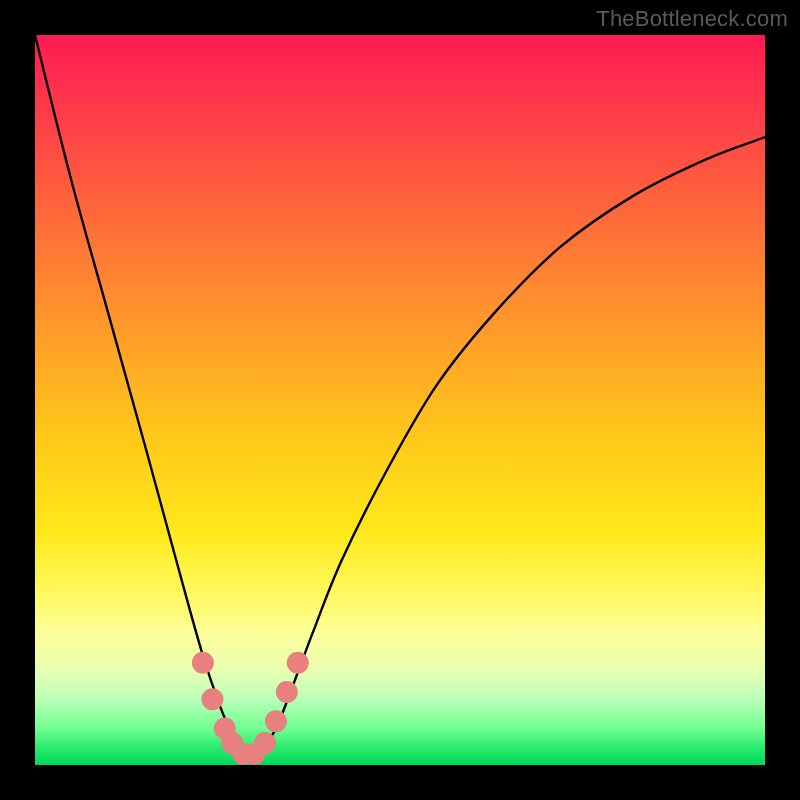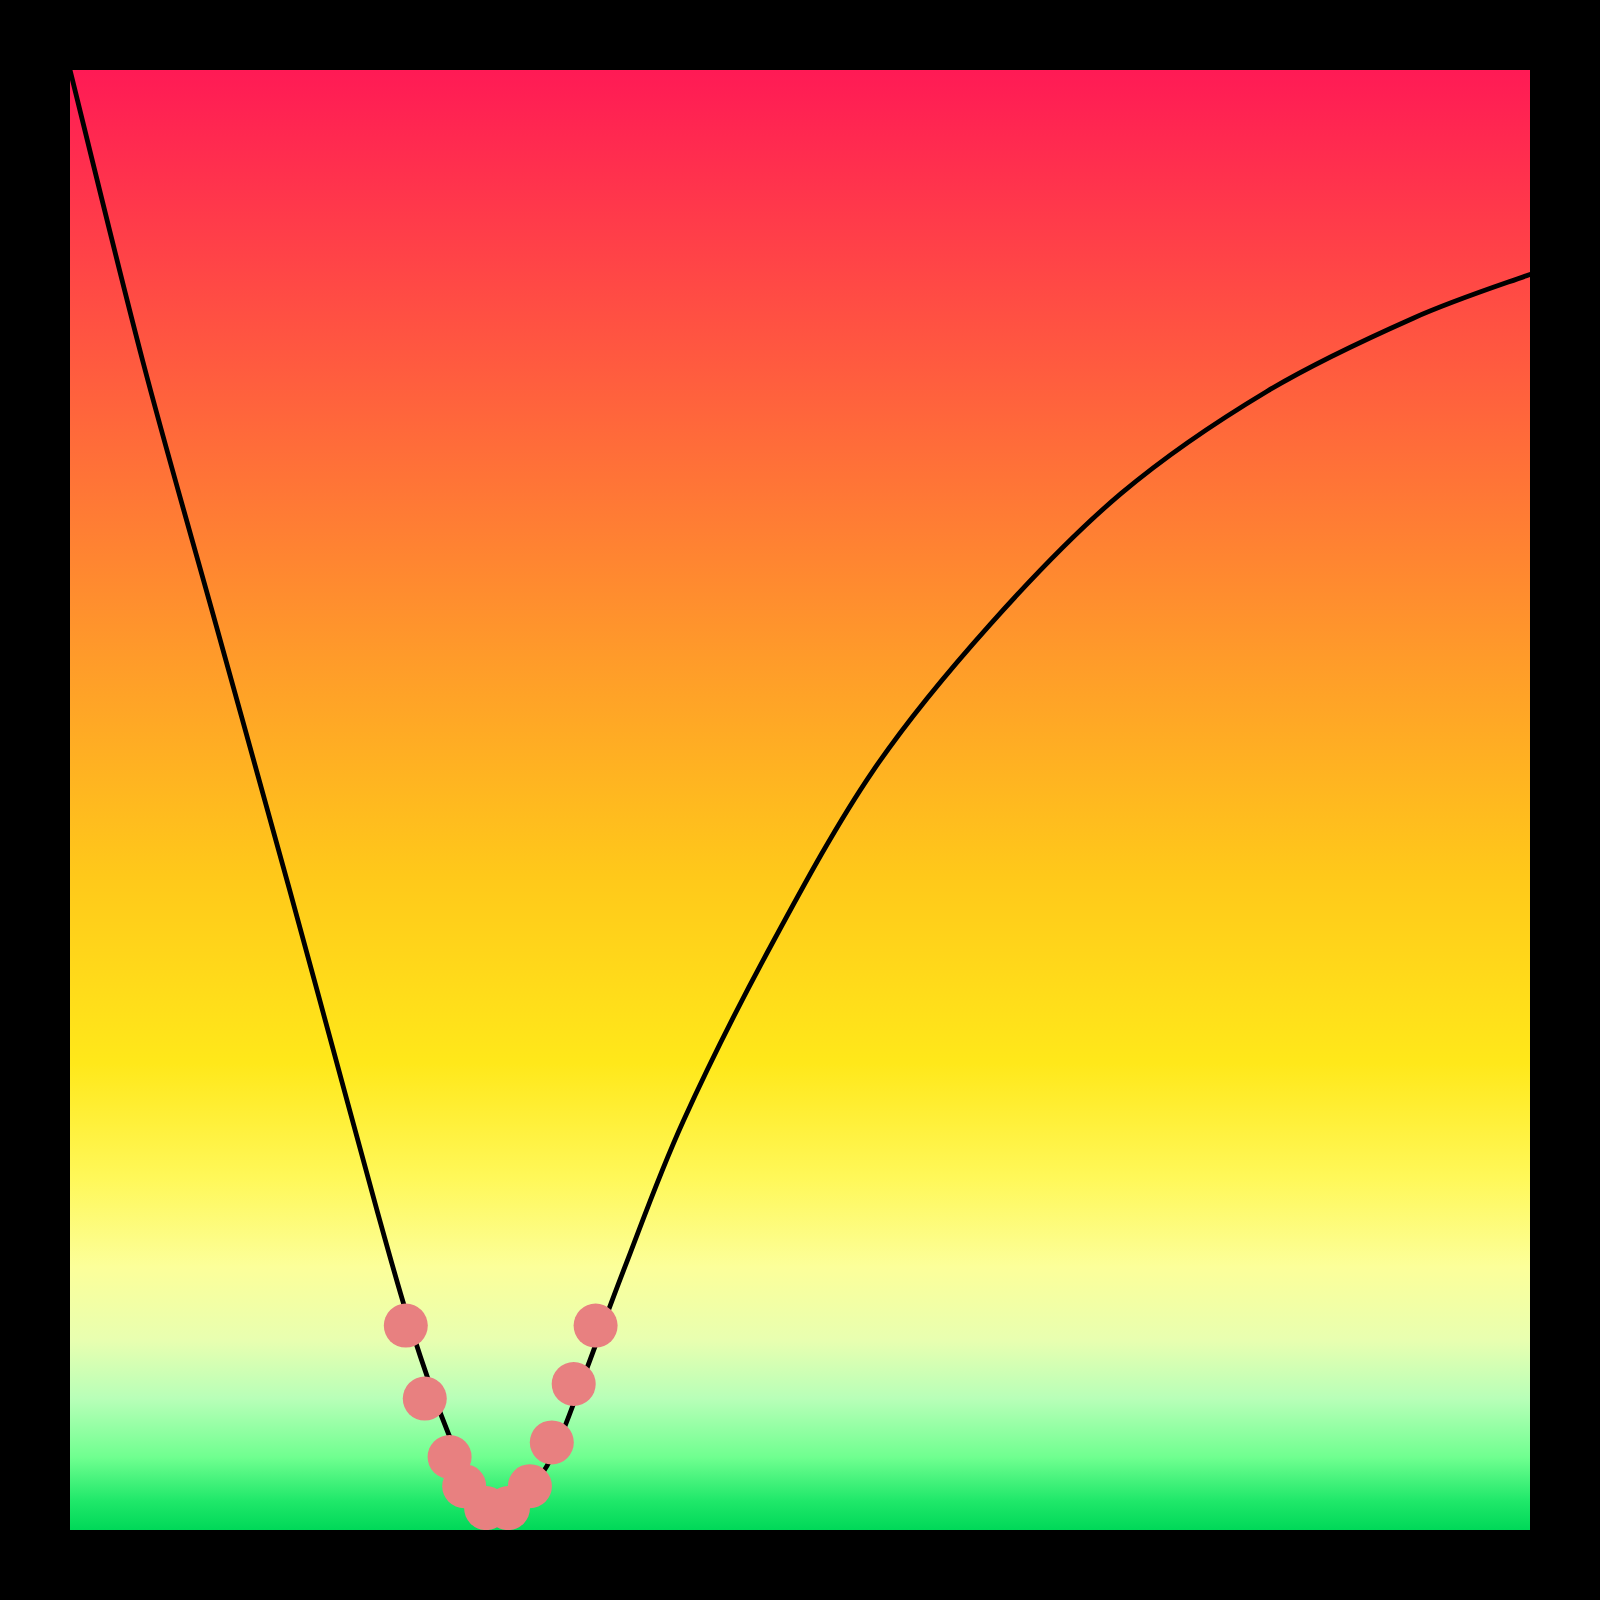--- a/index.html
+++ b/index.html
@@ -58,20 +58,21 @@
     font-size: 22px;
     color: #5a5a5a;
     letter-spacing: 0.2px;
   }
 </style>
 </head>
 <body>
 
 <div class="frame">
 
+  <div class="watermark">TheBottleneck.com</div>
 
   <div class="plot-area">
     <div class="gradient-bg"></div>
 
     <svg class="curve" viewBox="0 0 730 730" preserveAspectRatio="none">
       <path id="curve-path" fill="none" stroke="#000000" stroke-width="2.4" stroke-linecap="round" stroke-linejoin="round" d="M 0 0 C 6.083333333333333 24.333333333333332 24.333333333333336 99.76666666666668 36.5 146 C 48.666666666666664 192.23333333333332 60.833333333333336 233.59999999999997 73 277.4 C 85.16666666666667 321.2 99.76666666666667 373.51666666666665 109.5 408.8 C 119.23333333333333 444.08333333333337 124.10000000000001 462.33333333333337 131.4 489.1 C 138.7 515.8666666666667 147.21666666666664 547.5 153.29999999999998 569.4 C 159.38333333333333 591.3 163.03333333333333 604.6833333333334 167.9 620.5 C 172.76666666666668 636.3166666666666 177.63333333333333 650.9166666666666 182.5 664.3 C 187.36666666666667 677.6833333333333 193.45000000000002 692.2833333333333 197.10000000000002 700.8 C 200.75000000000003 709.3166666666666 201.96666666666667 711.75 204.4 715.4 C 206.83333333333334 719.05 209.26666666666665 721.4833333333333 211.7 722.7 C 214.13333333333333 723.9166666666667 216.56666666666666 723.9166666666667 219 722.7 C 221.43333333333334 721.4833333333333 222.65 720.2666666666667 226.3 715.4 C 229.95000000000002 710.5333333333333 236.03333333333336 703.2333333333333 240.9 693.5 C 245.76666666666665 683.7666666666667 249.41666666666663 672.8166666666666 255.49999999999997 657 C 261.5833333333333 641.1833333333334 268.8833333333333 620.5 277.4 598.6 C 285.91666666666663 576.7 294.4333333333333 552.3666666666667 306.59999999999997 525.6 C 318.76666666666665 498.83333333333337 334.5833333333333 467.2 350.4 438 C 366.21666666666664 408.8 383.25000000000006 377.16666666666663 401.50000000000006 350.4 C 419.75000000000006 323.6333333333333 439.21666666666664 300.51666666666665 459.9 277.4 C 480.5833333333333 254.28333333333333 502.48333333333335 231.1666666666667 525.6 211.70000000000005 C 548.7166666666667 192.23333333333338 574.2666666666665 175.20000000000002 598.5999999999999 160.60000000000002 C 622.9333333333333 146.00000000000003 649.7 133.83333333333334 671.6 124.10000000000002 C 693.5 114.36666666666669 720.2666666666667 105.85000000000004 730 102.20000000000005"></path>
       <g id="markers">
           <circle cx="167.9" cy="627.8" r="11" fill="#e88080"></circle>
           <circle cx="177.39" cy="664.3" r="11" fill="#e88080"></circle>
           <circle cx="189.8" cy="693.5" r="11" fill="#e88080"></circle>

